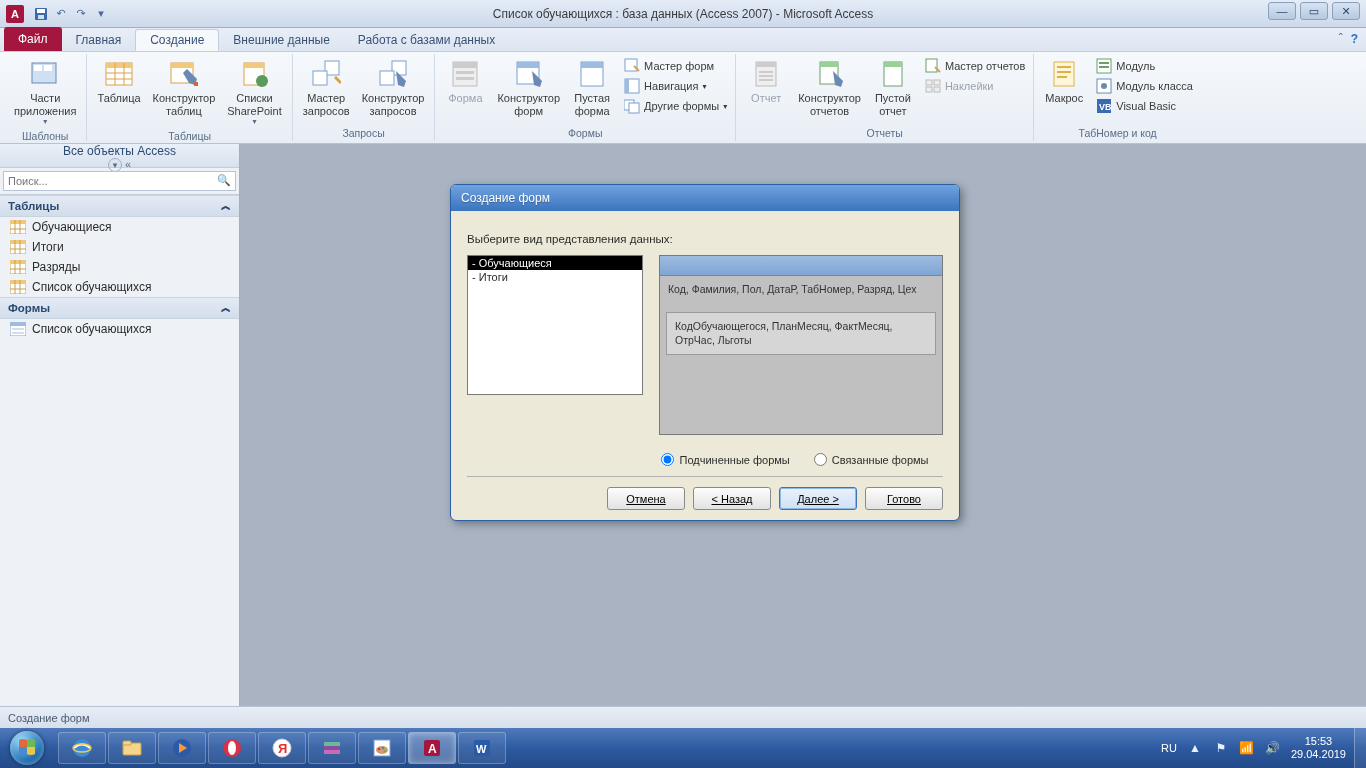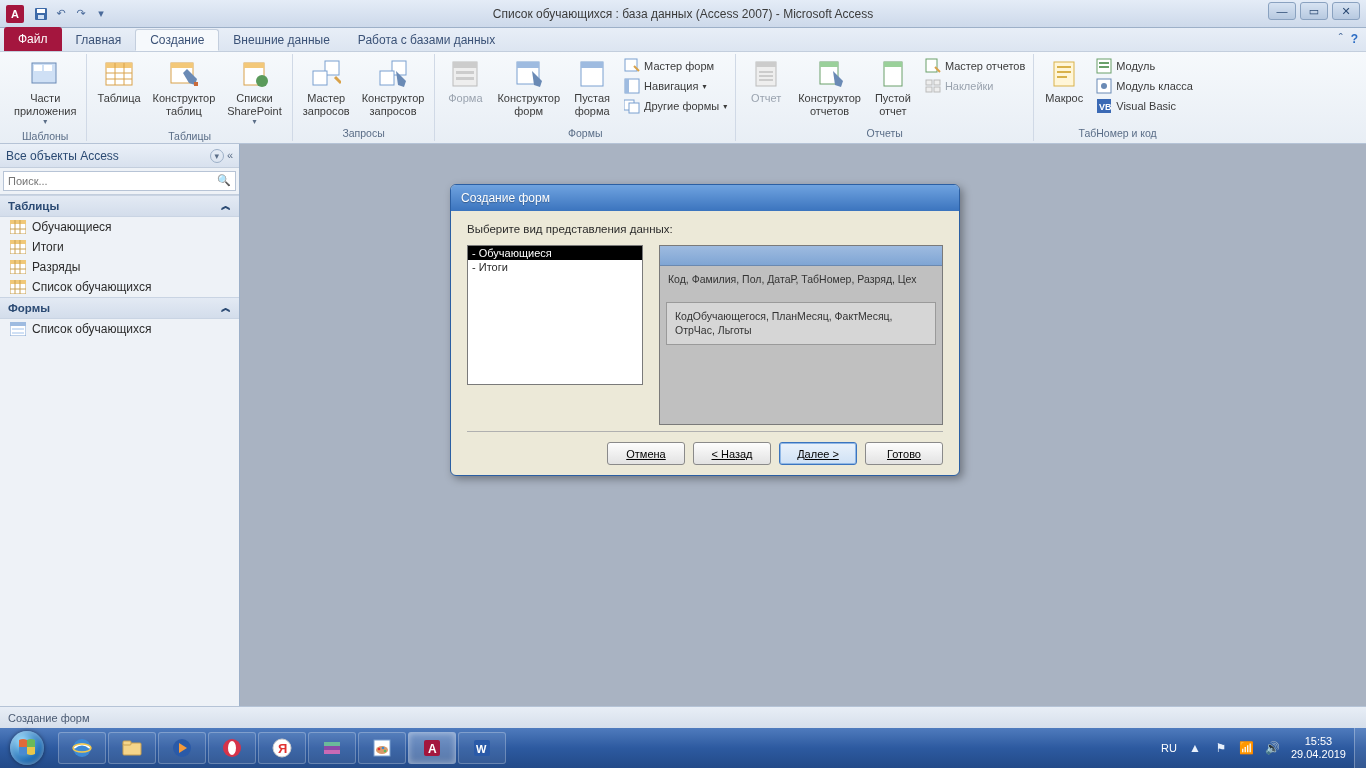--- a/index.html
+++ b/index.html
@@ -33,38 +33,38 @@
 .small-btn.disabled{color:#9aa3af;}
 .small-btn .ico { width:16px;height:16px;display:flex;align-items:center;justify-content:center;}
 .col { display:flex; flex-direction:column; justify-content:flex-start;}
 
 
 svg { display:block; }
 
 
 .workspace { position:absolute; top:144px; bottom:40px; left:0; right:0; background:#b5bfcd;}
 .nav-pane { position:absolute; left:0; top:0; bottom:0; width:240px; background:#eef2f7; border-right:1px solid #9db0c8; display:flex; flex-direction:column;}
-.nav-header { height:24px; background:linear-gradient(#eaf0f8,#d8e1ee); border-bottom:1px solid #c3cedd; display:flex; align-items:center; padding:0 6px; font-size:12px; color:#2b4a73; justify-content:space-between;}
+.nav-header { height:24px; background:linear-gradient(#eaf0f8,#d8e1ee); border-bottom:1px solid #c3cedd; display:flex; align-items:center; padding:0 6px; font-size:12px; color:#2b4a73; justify-content:space-between;flex-direction:column;}
 .nav-header .arrows{font-size:11px;color:#5a6d87;}
 .search-row{padding:3px;border-bottom:1px solid #c3cedd;}
 .search-row input{width:100%;height:20px;border:1px solid #b7c4d6;font-size:11px;padding:0 18px 0 4px;background:#fff;}
 .search-row{position:relative;}
 .search-row .mag{position:absolute;right:8px;top:6px;color:#7a8aa0;font-size:11px;}
 .nav-group-h{background:linear-gradient(#e3eaf4,#d3ddeb);border-top:1px solid #c9d4e3;border-bottom:1px solid #c9d4e3;padding:3px 8px;font-size:11.5px;font-weight:bold;color:#2b4a73;display:flex;justify-content:space-between;align-items:center;}
 .nav-item{display:flex;align-items:center;gap:6px;padding:3px 10px;font-size:12px;color:#2b2b2b;}
 .nav-item .ti{width:16px;height:14px;}
 
 
 .mdi{position:absolute;left:240px;right:0;top:0;bottom:0;background:#a9b3c2;}
 
 
 .dialog{position:absolute;left:450px;top:184px;width:510px;background:#ece9d8;border:1px solid #2b5fa3;border-radius:6px;box-shadow:3px 3px 8px rgba(0,0,0,.35);}
 .dlg-title{height:26px;background:linear-gradient(#6fa3e0,#3b74be);border-radius:5px 5px 0 0;color:#fff;font-size:12px;display:flex;align-items:center;padding:0 10px;text-shadow:0 1px 1px rgba(0,0,0,.3);}
 .dlg-body{padding:12px 16px 10px;font-size:11px;color:#2b2b2b;}
-.dlg-prompt{margin-bottom:10px;font-size:11.5px;}
+.dlg-prompt{margin-bottom:10px;font-size:11.5px;margin-top:10px;}
 .dlg-cols{display:flex;gap:16px;}
 .listbox{width:176px;height:140px;border:1px solid #7a7a7a;background:#fff;font-size:11px;overflow:hidden;}
 .listbox .li{padding:1px 4px;}
 .listbox .li.sel{background:#000;color:#fff;}
 .preview{flex:1;border:1px solid #7a7a7a;background:#c0c0c0;height:180px;padding:0;display:flex;flex-direction:column;}
 .preview .blue{height:20px;background:linear-gradient(#9ebbe0,#7fa5d4);border-bottom:1px solid #6b89b0;}
 .preview .sec{padding:6px 8px;font-size:10.5px;color:#333;line-height:1.35;}
 .preview .gap{height:10px;}
 .radios{display:flex;gap:24px;justify-content:center;margin:18px 0 10px;padding-left:180px;}
 .radios label{display:flex;align-items:center;gap:5px;font-size:11px;}
@@ -471,20 +471,30 @@
         <div class="li sel">- Обучающиеся</div>
         <div class="li">- Итоги</div>
       </div>
       <div class="preview">
         <div class="blue"></div>
         <div class="sec">Код, Фамилия, Пол, ДатаР, ТабНомер, Разряд, Цех</div>
         <div class="gap"></div>
         <div class="sec" style="background:#d6d6d6;border:1px solid #9a9a9a;margin:0 6px;">КодОбучающегося, ПланМесяц, ФактМесяц, ОтрЧас, Льготы</div>
       </div>
     </div>
+    <div class="radios">
+      <label>
+          <input type="radio" checked="" style=""> 
+          <span>Подчиненные формы</span>
+        </label>
+      <label>
+          <input type="radio" style=""> 
+          <span>Связанные формы</span>
+        </label>
+    </div>
     <div class="dlg-hr"></div>
     <div class="dlg-btns">
       <button>Отмена</button>
       <button>&lt; Назад</button>
       <button class="primary">Далее &gt;</button>
       <button>Готово</button>
     </div>
   </div>
 </div>
 

